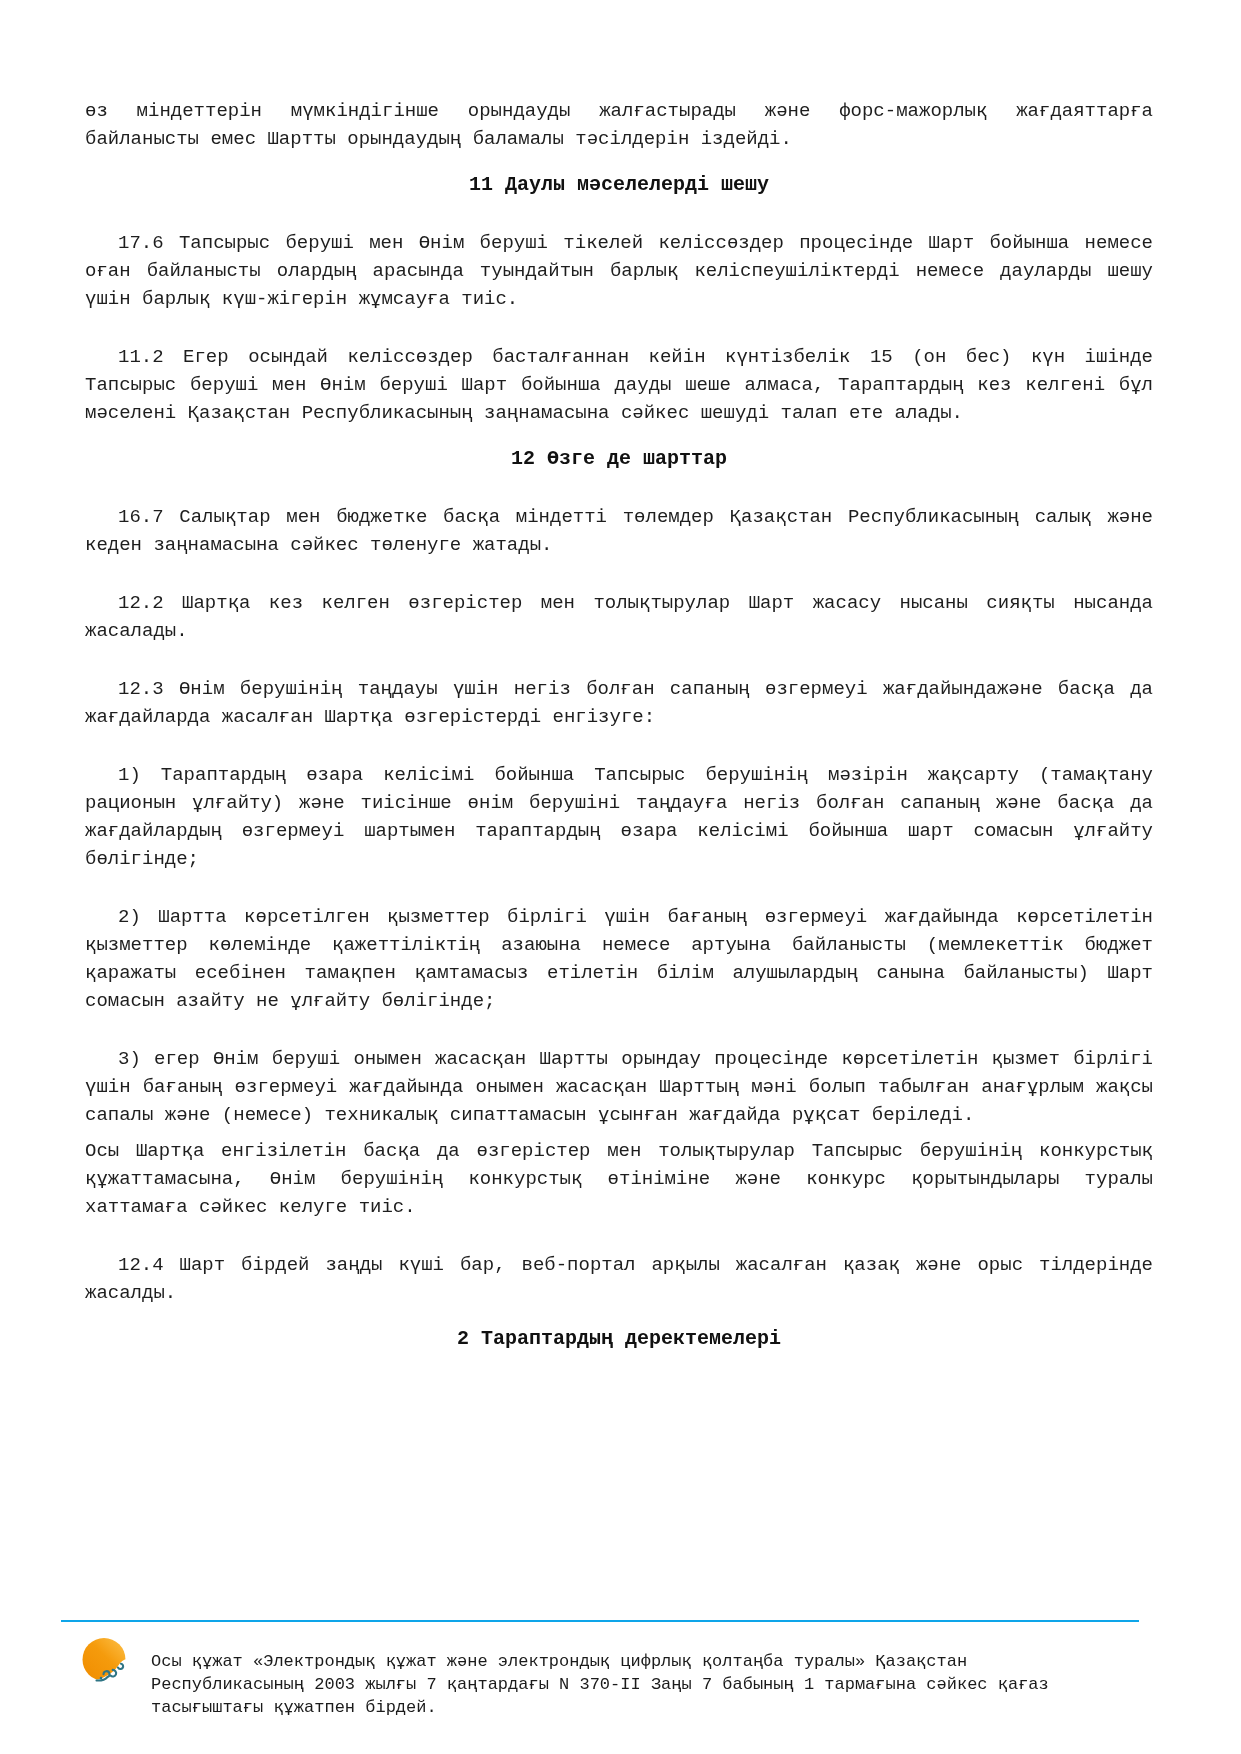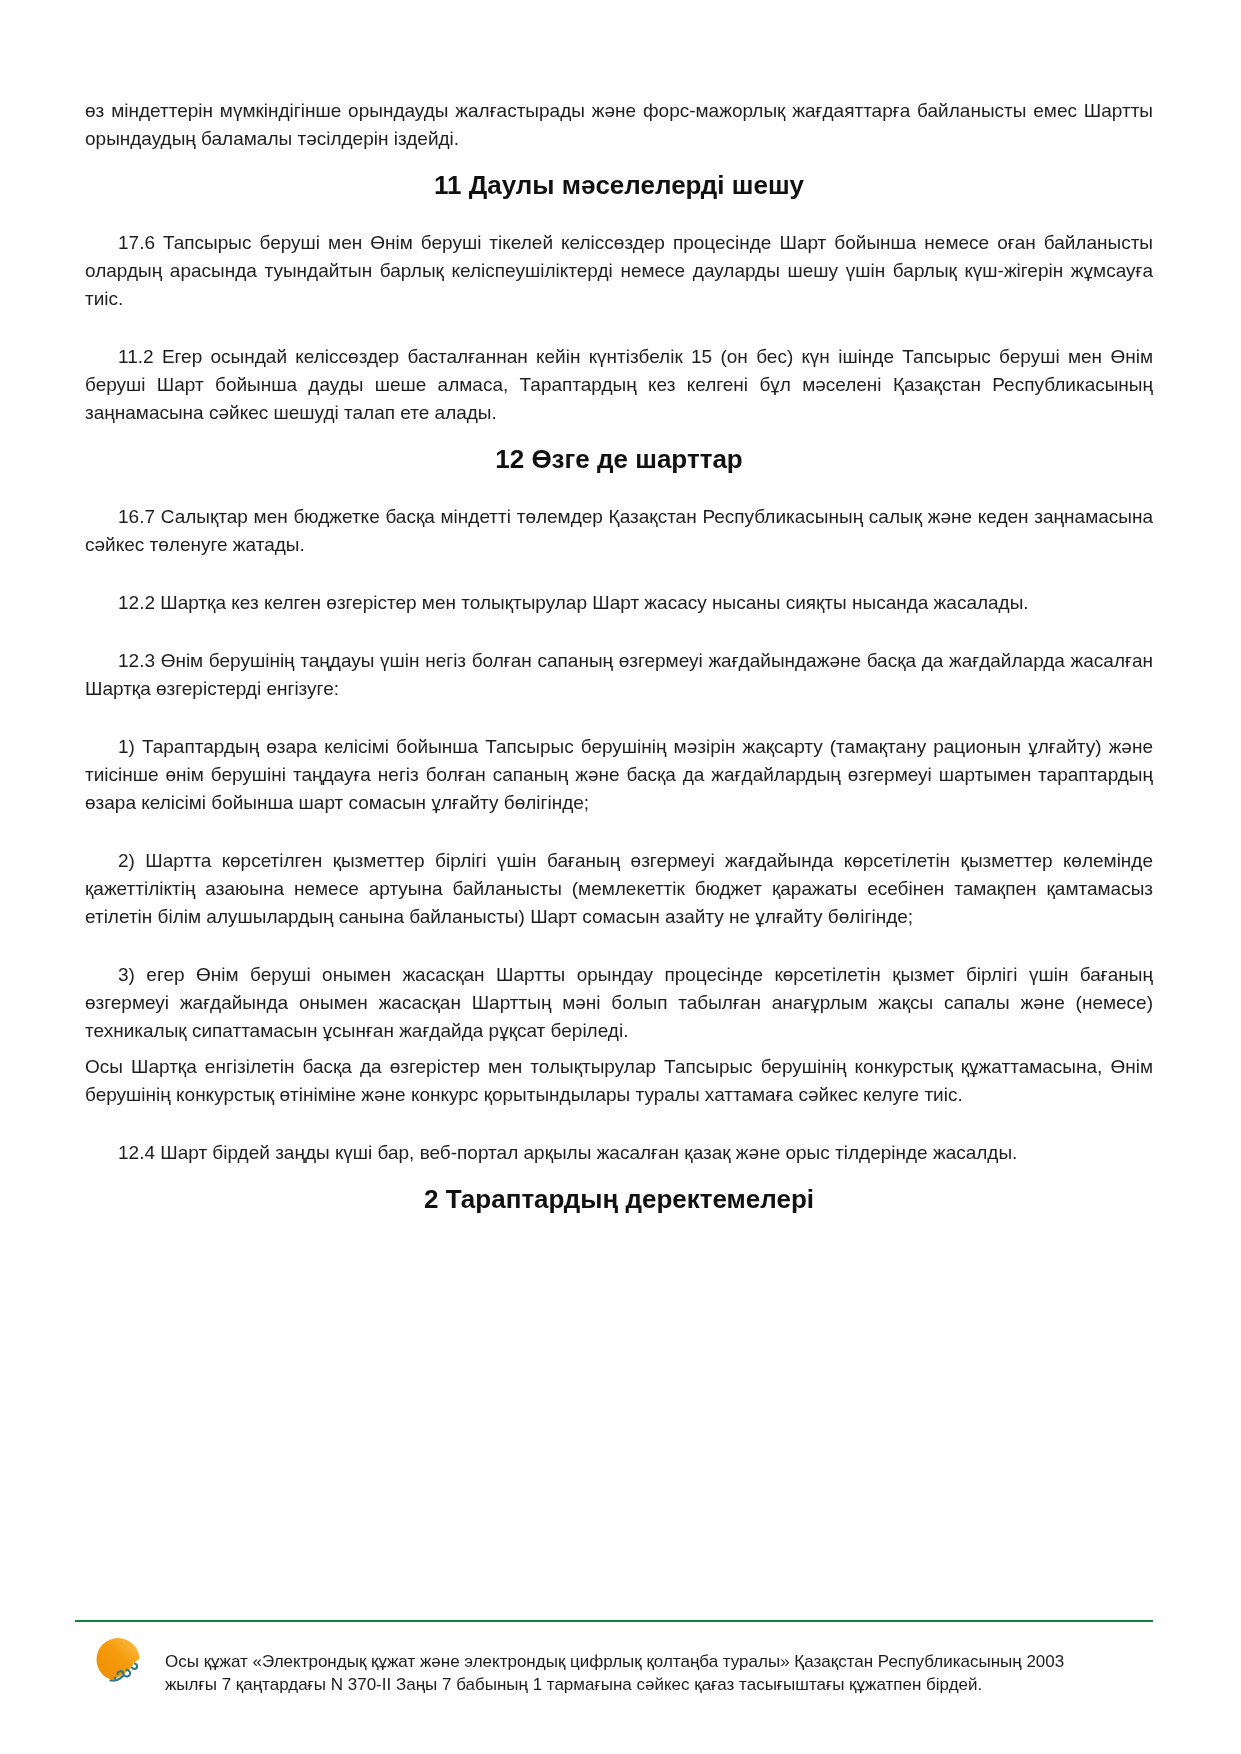--- a/index.html
+++ b/index.html
@@ -1,20 +1,20 @@
 <!DOCTYPE html>
 <html lang="kk"><head>
 <meta charset="utf-8">
 <style>
   html,body { margin:0; padding:0; background:#ffffff; }
   .page {
     position:relative;
     width:1241px; height:1754px;
     background:#ffffff;
-    font-family:Liberation Sans, sans-serif;
+    font-family:Liberation Mono, monospace;
     color:#1e1e1e;
     overflow:hidden;
   }
   .content {
     position:absolute;
     left:85px; right:88px; top:0;
     padding-top:97px;
     font-size:19px;
     line-height:28px;
   }
@@ -22,29 +22,29 @@
     margin:30px 0 0 0;
     text-align:justify;
     text-indent:33px;
   }
   .para.first { margin-top:0; text-indent:0; }
   .para.cont  { margin-top:8px; text-indent:0; }
   .heading {
     margin:18px 0 0 0;
     text-align:center;
     font-weight:bold;
-    font-size:26px;
+    font-size:20px;
     line-height:28px;
     color:#111111;
   }
   .footer {
     position:absolute;
-    left:75px; top:1620px;
+    left:61px; top:1620px;
     width:1078px;
-    border-top:2px solid #15803d;
+    border-top:2px solid #0ea5e9;
   }
   .footer-row {
     display:flex;
     align-items:flex-start;
     padding:11px 0 0 20px;
   }
   .logo {
     width:48px; height:48px;
     flex:0 0 auto;
     margin:4px 22px 0 0;

